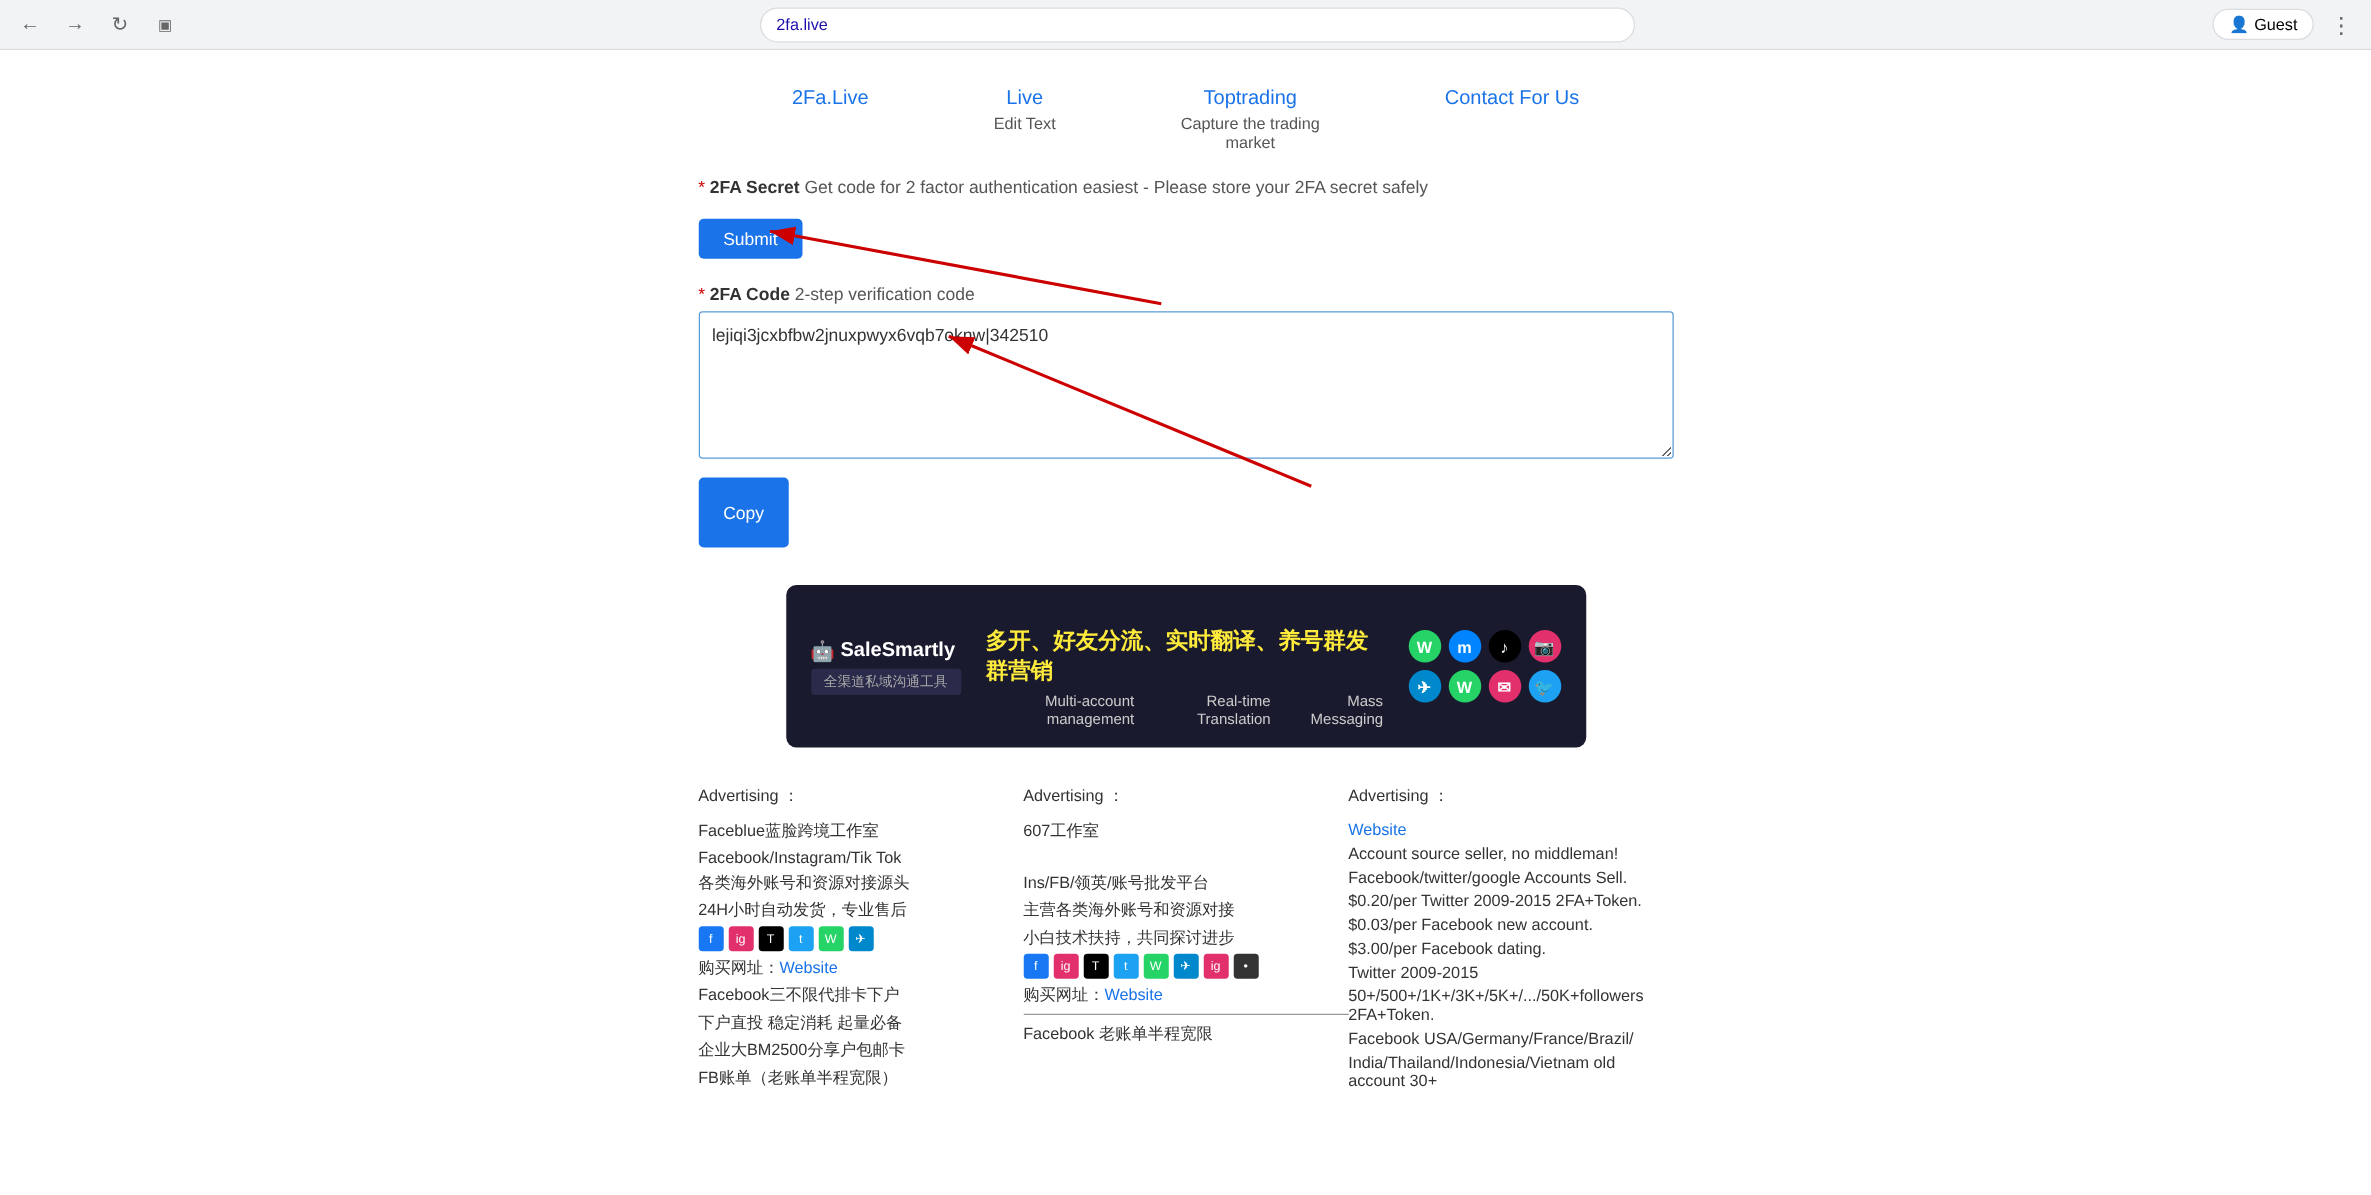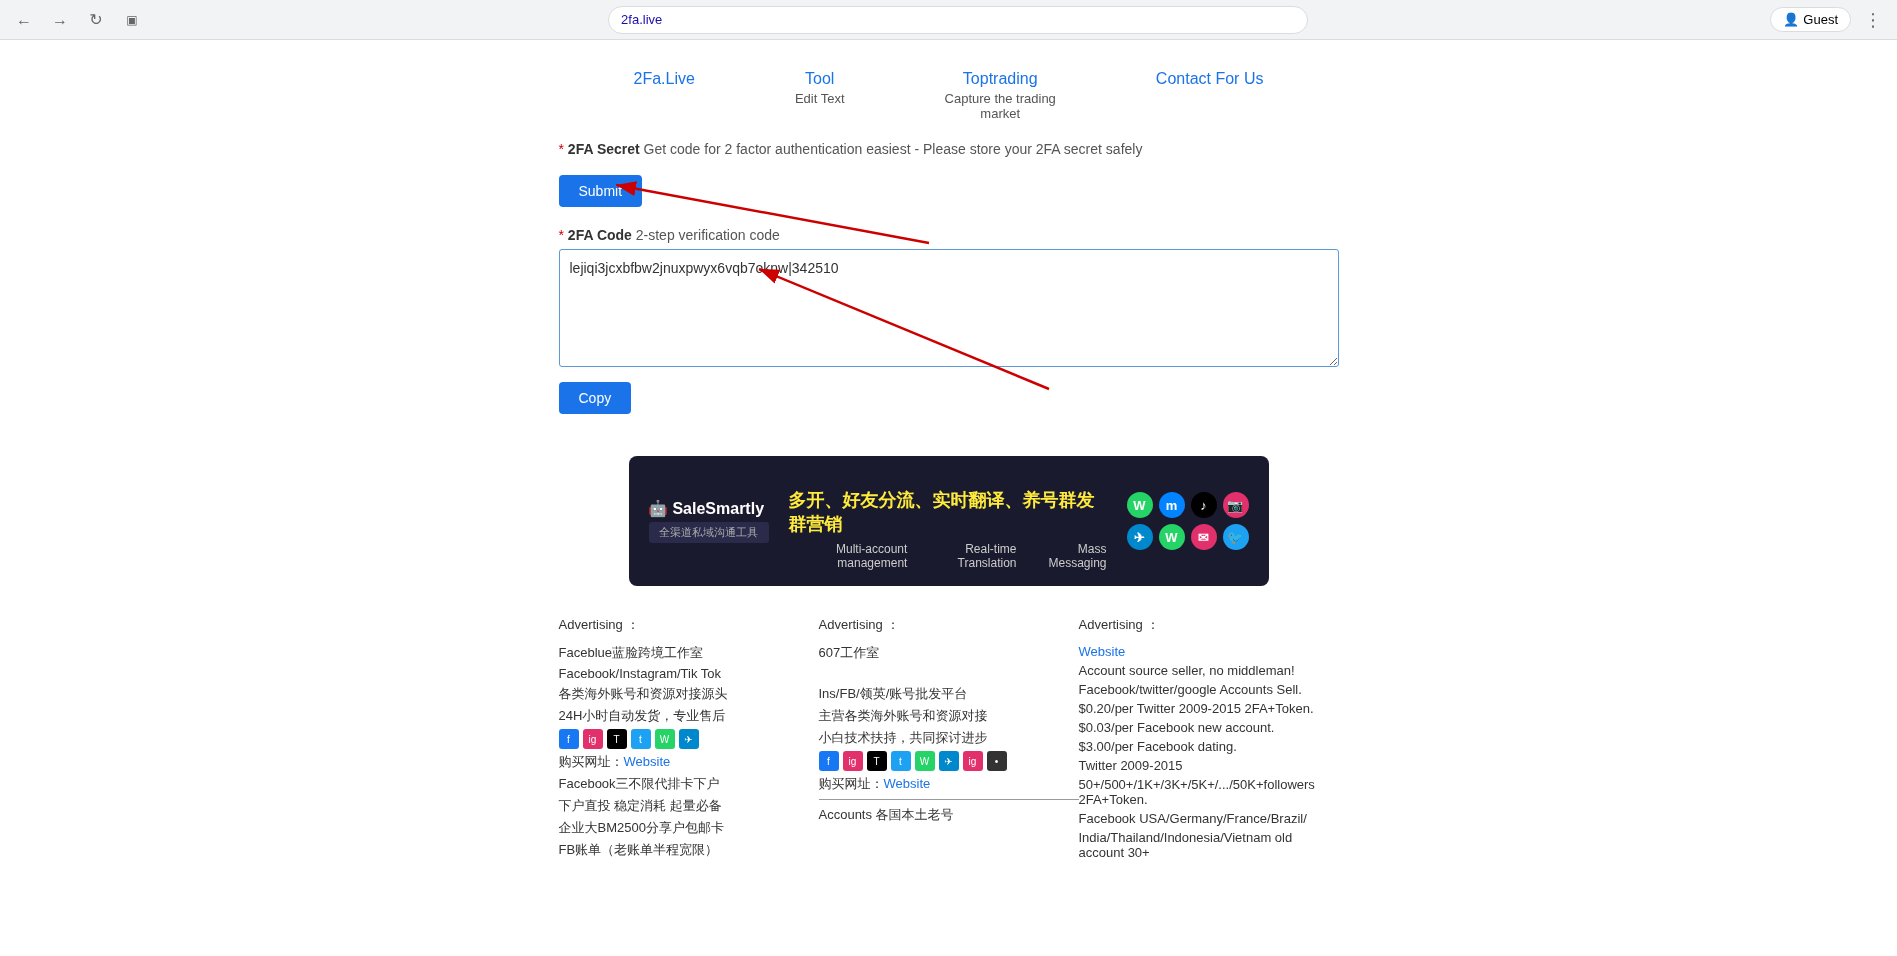--- a/index.html
+++ b/index.html
@@ -122,25 +122,25 @@
       cursor: pointer;
       margin-top: 12px;
       margin-bottom: 20px;
     }
 
     .copy-btn {
       background: #1a73e8;
       color: #fff;
       border: none;
       border-radius: 4px;
-      padding: 8px 20px;
+      padding: 20px 20px;
       font-size: 14px;
       cursor: pointer;
       margin-top: 12px;
-      margin-bottom: 32px;
+      margin-bottom: 20px;
     }
 
     
     .banner {
       max-width: 640px;
       margin: 10px auto 30px auto;
       background: #1a1a2e;
       border-radius: 8px;
       overflow: hidden;
       display: flex;
@@ -268,21 +268,21 @@
   <button class="browser-menu-btn">⋮</button>
 </div>
 
 <div class="page-content">
 
   <nav>
     <div class="nav-item">
       <a class="nav-link">2Fa.Live</a>
     </div>
     <div class="nav-item">
-      <a class="nav-link">Tool</a>
+      <a class="nav-link">Live</a>
       <div class="nav-sub">Edit Text</div>
     </div>
     <div class="nav-item">
       <a class="nav-link">Toptrading</a>
       <div class="nav-sub">Capture the trading<br>market</div>
     </div>
     <div class="nav-item">
       <a class="nav-link">Contact For Us</a>
     </div>
   </nav>
@@ -399,21 +399,21 @@
         <div class="footer-icon-box" style="background:#e1306c;">ig</div>
         <div class="footer-icon-box" style="background:#000;">T</div>
         <div class="footer-icon-box" style="background:#1da1f2;">t</div>
         <div class="footer-icon-box" style="background:#25d366;">W</div>
         <div class="footer-icon-box" style="background:#0088cc;">✈</div>
         <div class="footer-icon-box" style="background:#e1306c;">ig</div>
         <div class="footer-icon-box" style="background:#333;">•</div>
       </div>
       <div class="ad-item">购买网址：<a class="ad-link">Website</a></div>
       <hr class="separator">
-      <div class="ad-item">Accounts 各国本土老号</div>
+      <div class="ad-item">Facebook 老账单半程宽限</div>
     </div>
 
     <div class="footer-col">
       <div class="col-title">Advertising ：</div>
       <div class="ad-item"><a class="ad-link">Website</a></div>
       <div class="ad-item">Account source seller, no middleman!</div>
       <div class="ad-item">Facebook/twitter/google Accounts Sell.</div>
       <div class="ad-item">$0.20/per Twitter 2009-2015 2FA+Token.</div>
       <div class="ad-item">$0.03/per Facebook new account.</div>
       <div class="ad-item">$3.00/per Facebook dating.</div>

